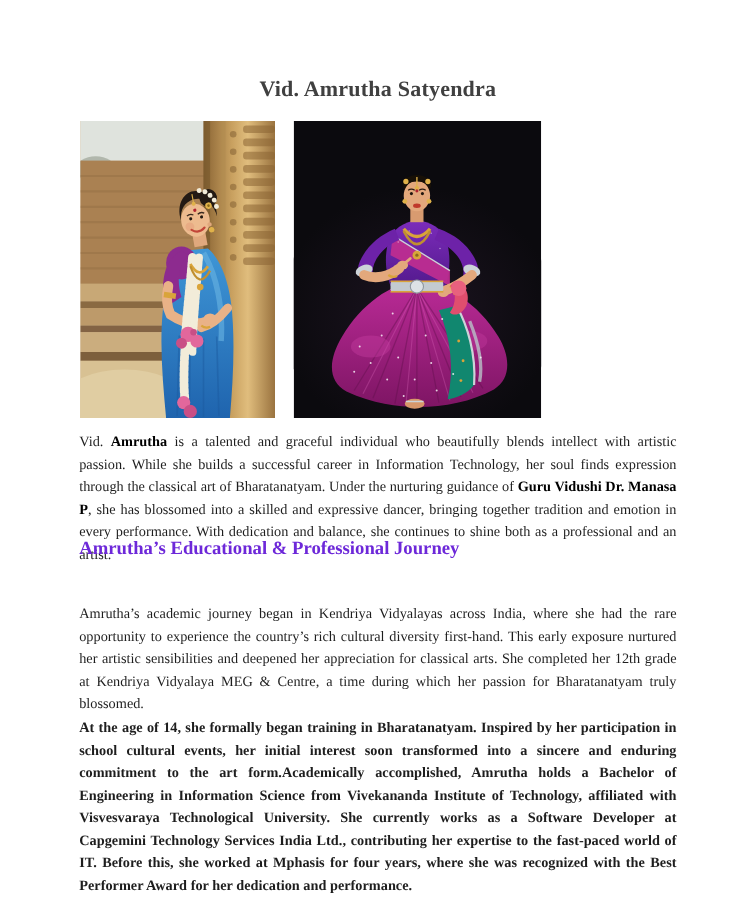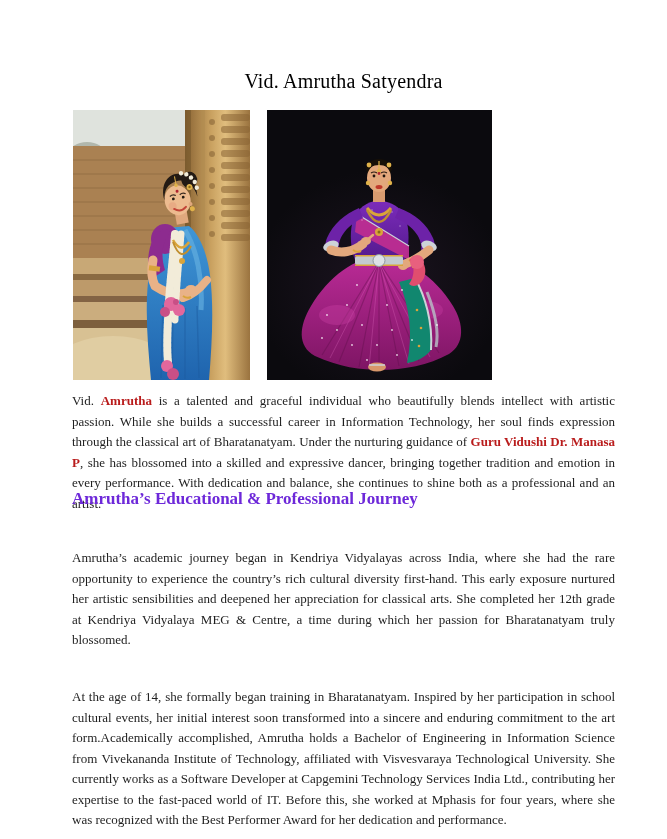--- a/index.html
+++ b/index.html
@@ -8,42 +8,42 @@
     background: #ffffff;
     font-family: "Liberation Serif", "DejaVu Serif", serif;
     color: #1e1e1e;
     position: relative;
     overflow: hidden;
   }
   .page { position: absolute; inset: 0; }
   .title {
     position: absolute; top: 68px; left: 72px; width: 543px;
     margin: 0; text-align: center;
-    font-size: 20px; font-weight: normal; color: #000000;
+    font-size: 20px; font-weight: bold; color: #404040;
     line-height: 26px; letter-spacing: 0.2px;
   }
   .photos {
     position: absolute; top: 110px; left: 73px;
     display: flex; gap: 17px;
   }
   .photo { margin: 0; padding: 0; }
   .photo svg { display: block; }
   .para {
     position: absolute; left: 72px; width: 543px; margin: 0;
     font-size: 13px; line-height: 20.5px;
     text-align: justify; color: #1e1e1e;
   }
-  .para b { color: #b91c1c; }
+  .para b { color: #000000; }
   #intro-para { top: 391px; }
   .section-heading {
     position: absolute; top: 488px; left: 72px; width: 543px; margin: 0;
     font-size: 17px; font-weight: bold; color: #6d28d9; line-height: 22px;
   }
   #journey-para-1 { top: 548px; }
-  #journey-para-2 { top: 687px; }
+  #journey-para-2 { top: 651px; font-weight: bold; }
 </style>
 </head>
 <body>
 
 <div class="page">
 
   <h1 class="title">Vid. Amrutha Satyendra</h1>
 
   <div class="photos">
 

